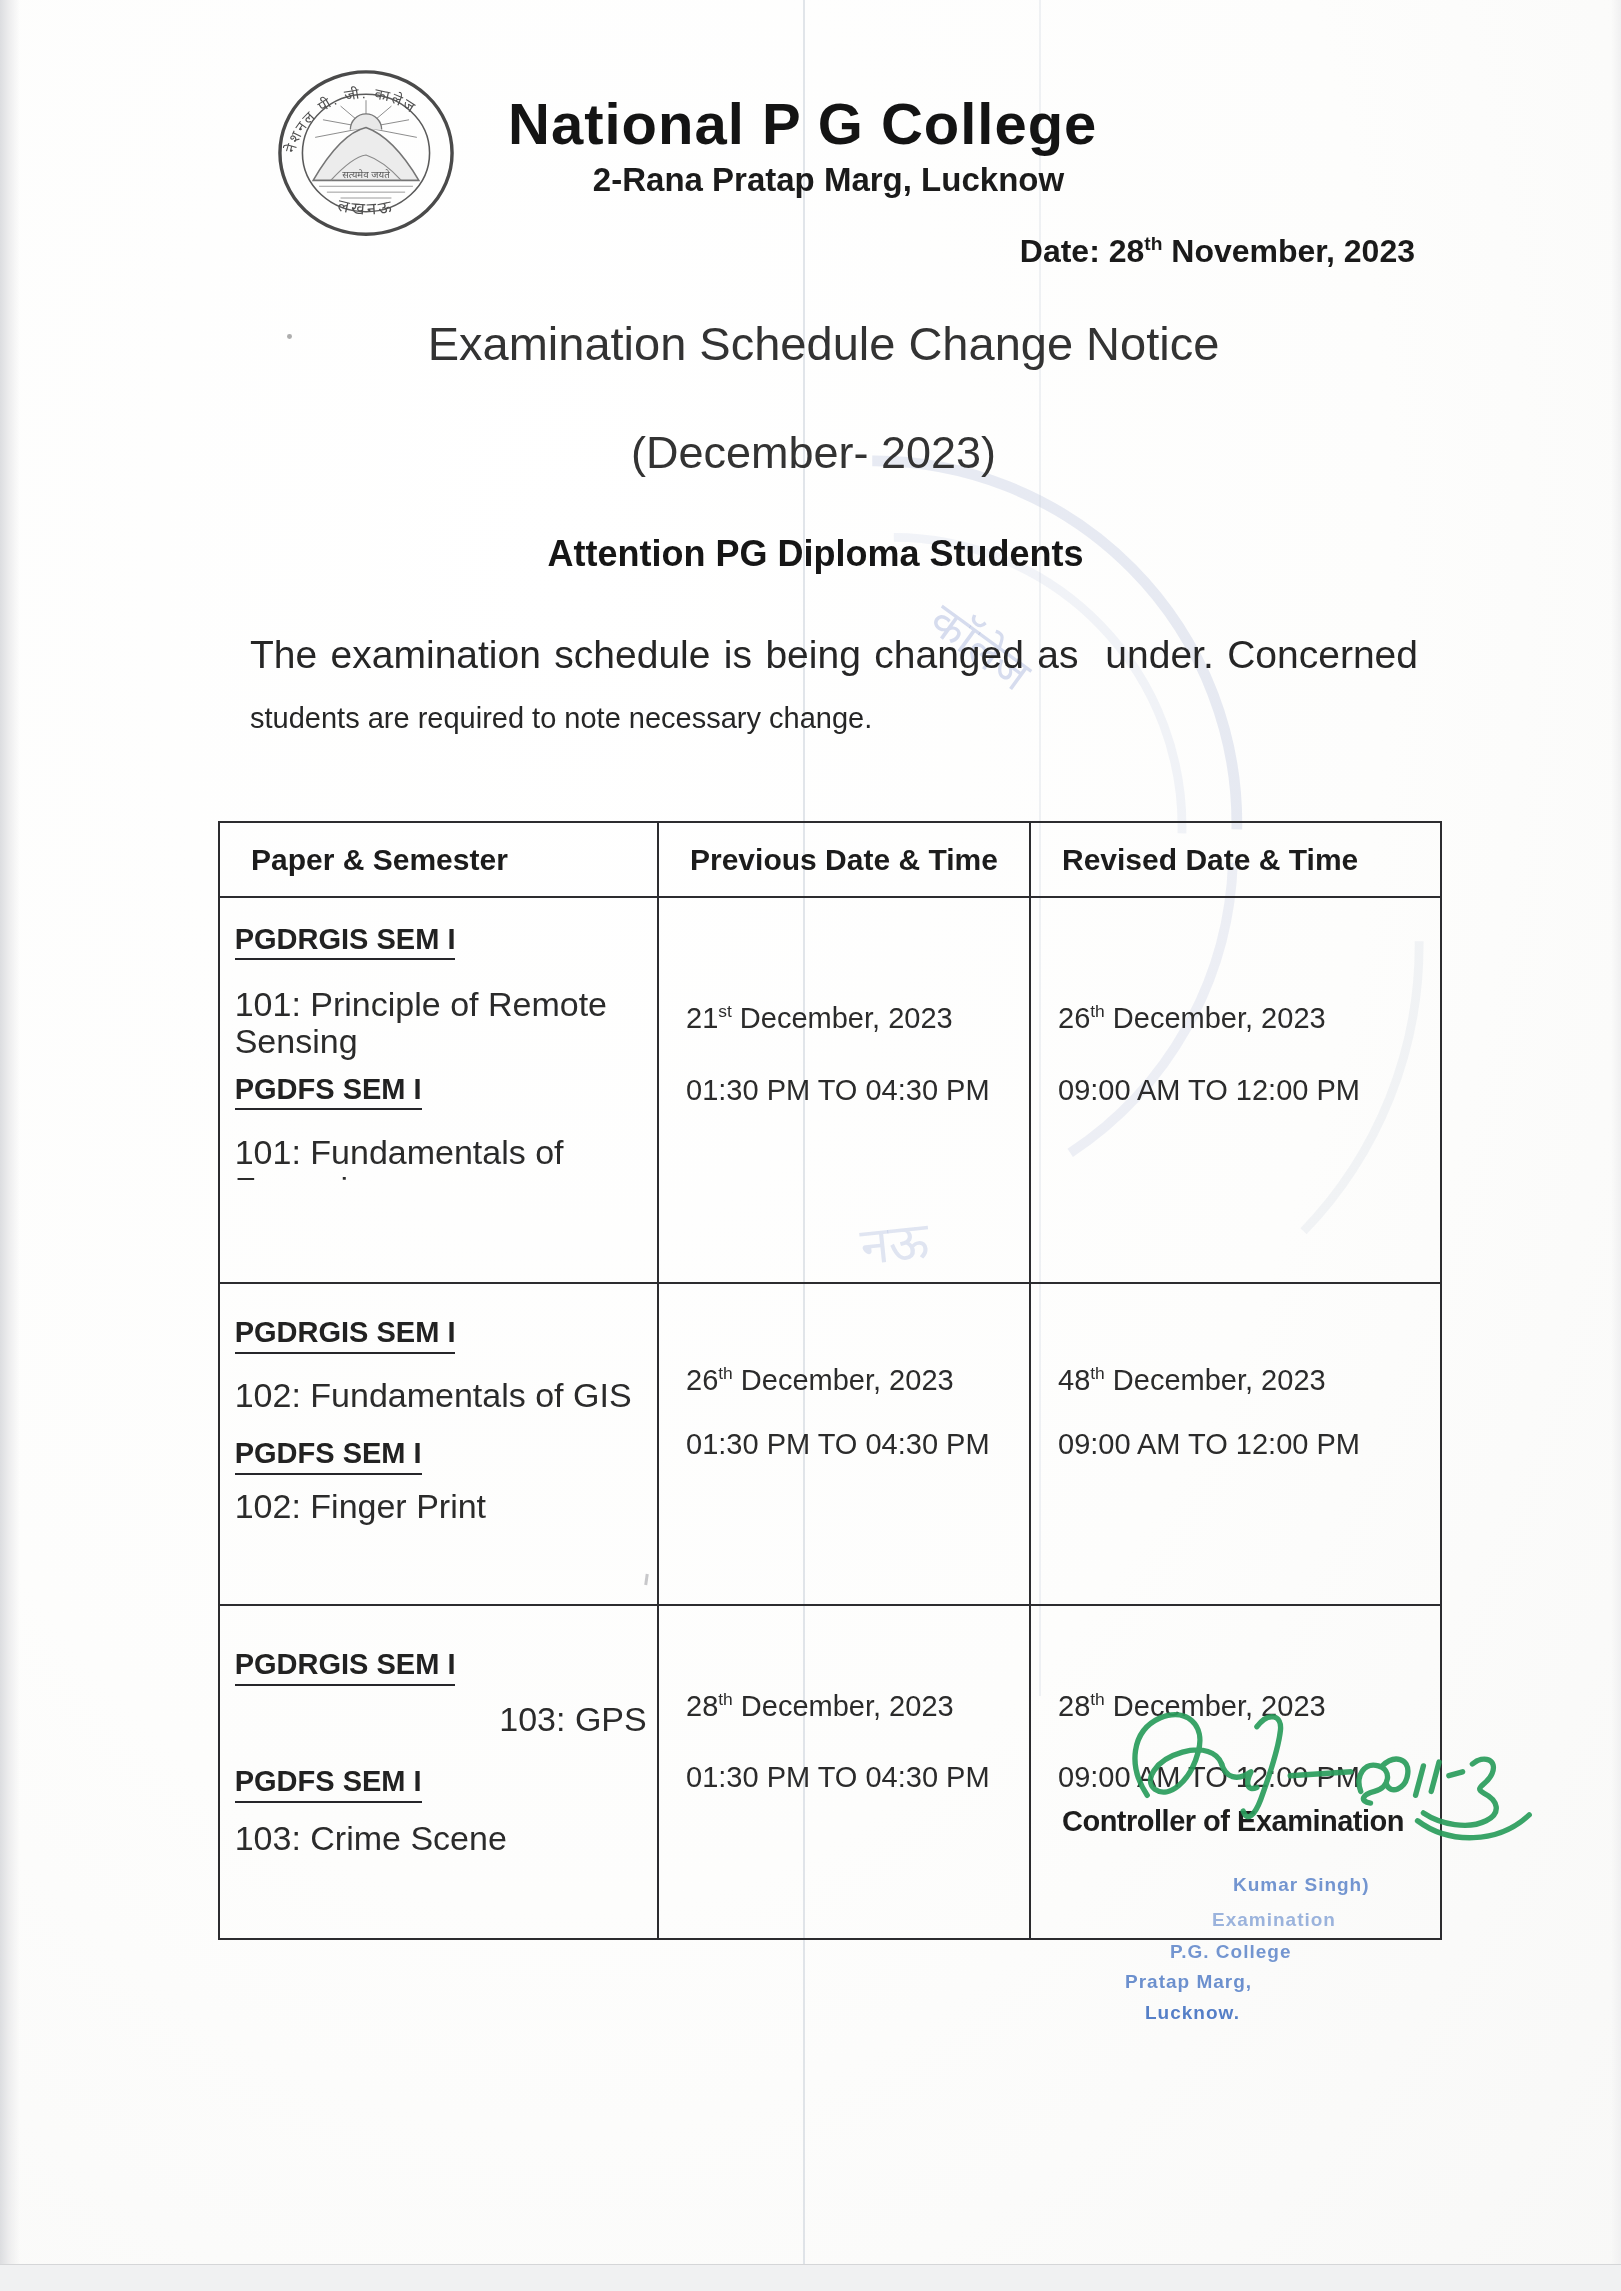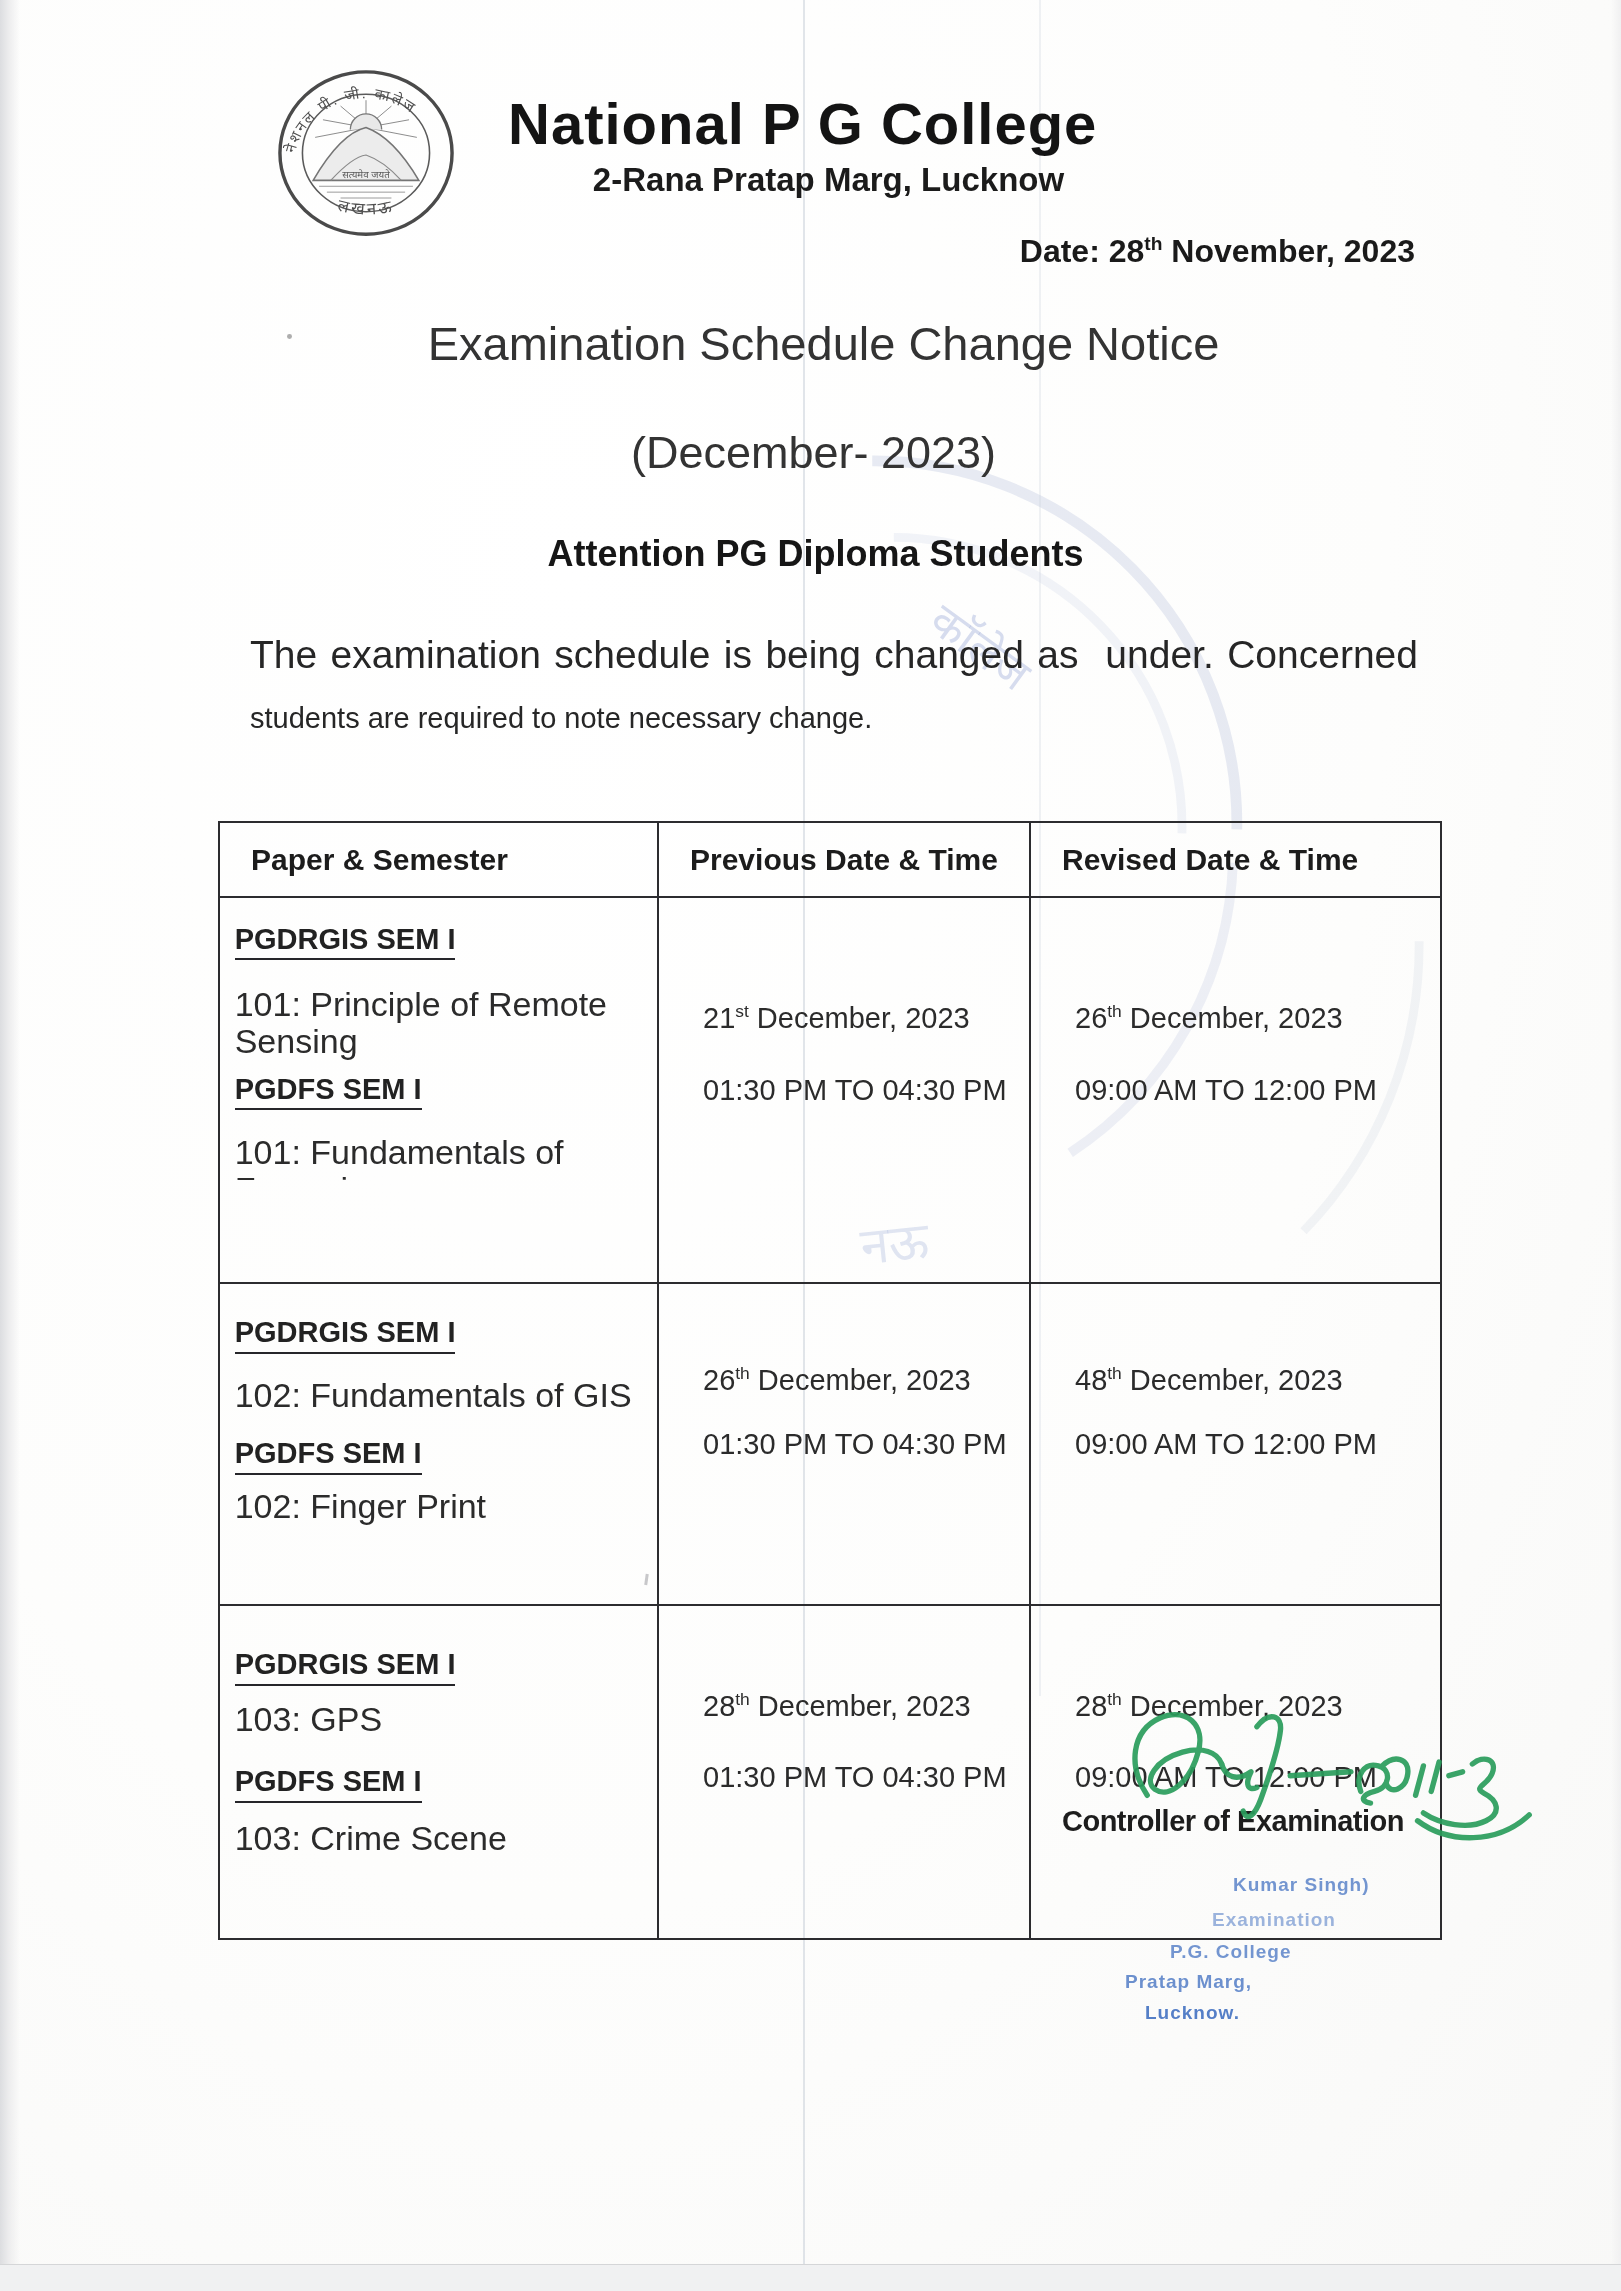--- a/index.html
+++ b/index.html
@@ -48,23 +48,23 @@
     padding-left:31px;vertical-align:middle;}
   .cellwrap{overflow:hidden;padding-left:14.7px;color:#2b2b2b;}
   .cw-r1{height:282px;} .cw-r2{height:242px;} .cw-r3{height:250px;}
   .prog{display:inline-block;font-weight:bold;font-size:29px;color:#222;
     border-bottom:2.9px solid #26262a;padding-bottom:2px;line-height:1.2;}
   .course{font-size:34px;line-height:37px;max-width:412px;}
   .r1 .prog1{margin-top:23.5px;} .r1 .course1{margin-top:25.5px;}
   .r1 .prog2{margin-top:11.8px;}  .r1 .course2{margin-top:23.5px;}
   .r2 .prog1{margin-top:31px;} .r2 .course1{margin-top:23.5px;}
   .r2 .prog2{margin-top:21.6px;} .r2 .course2{margin-top:13.7px;}
-  .r3 .prog1{margin-top:41px;} .r3 .course1{margin-top:15.7px;}
+  .r3 .prog1{margin-top:41px;} .r3 .course1{margin-top:15.7px;text-align:right;}
   .r3 .prog2{margin-top:25.5px;} .r3 .course2{margin-top:17.6px;}
-  .when{display:flex;flex-direction:column;padding-left:0;color:#2b2b2b;overflow:hidden;margin-left:44px;}
+  .when{display:flex;flex-direction:column;padding-left:27px;color:#2b2b2b;overflow:hidden;}
   .when .dline{font-size:29px;line-height:37px;white-space:nowrap;}
   .when .tline{font-size:29px;line-height:37px;white-space:nowrap;}
   .w-r1{padding-top:102px;} .w-r1 .tline{margin-top:35px;}
   .w-r2{padding-top:78px;}  .w-r2 .tline{margin-top:27.4px;}
   .w-r3{padding-top:82px;gap:8px;}  .w-r3 .tline{margin-top:25.5px;}
 
   
   .controller{left:1062px;top:1805px;font-size:29px;font-weight:bold;color:#1d1d1d;
     letter-spacing:-0.5px;white-space:nowrap;}
   .signature-svg{left:1108px;top:1705px;width:431px;height:162px;}

